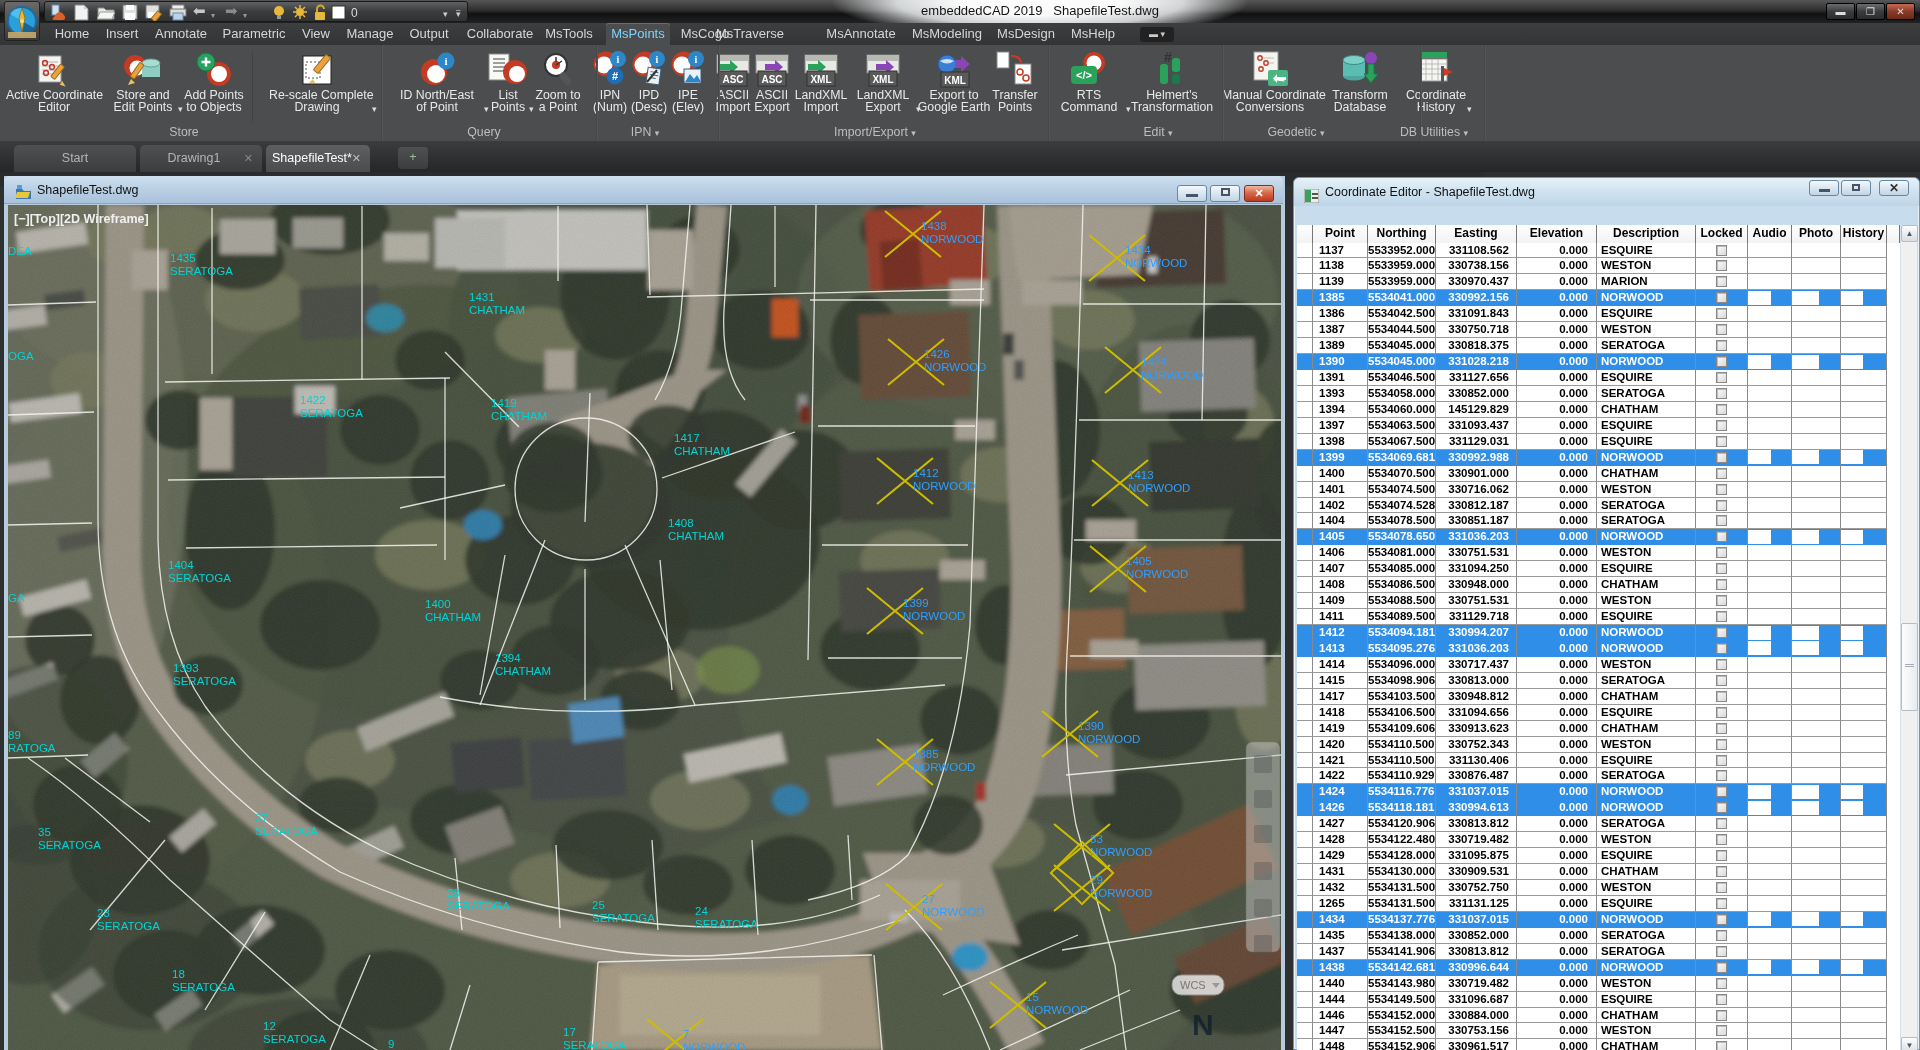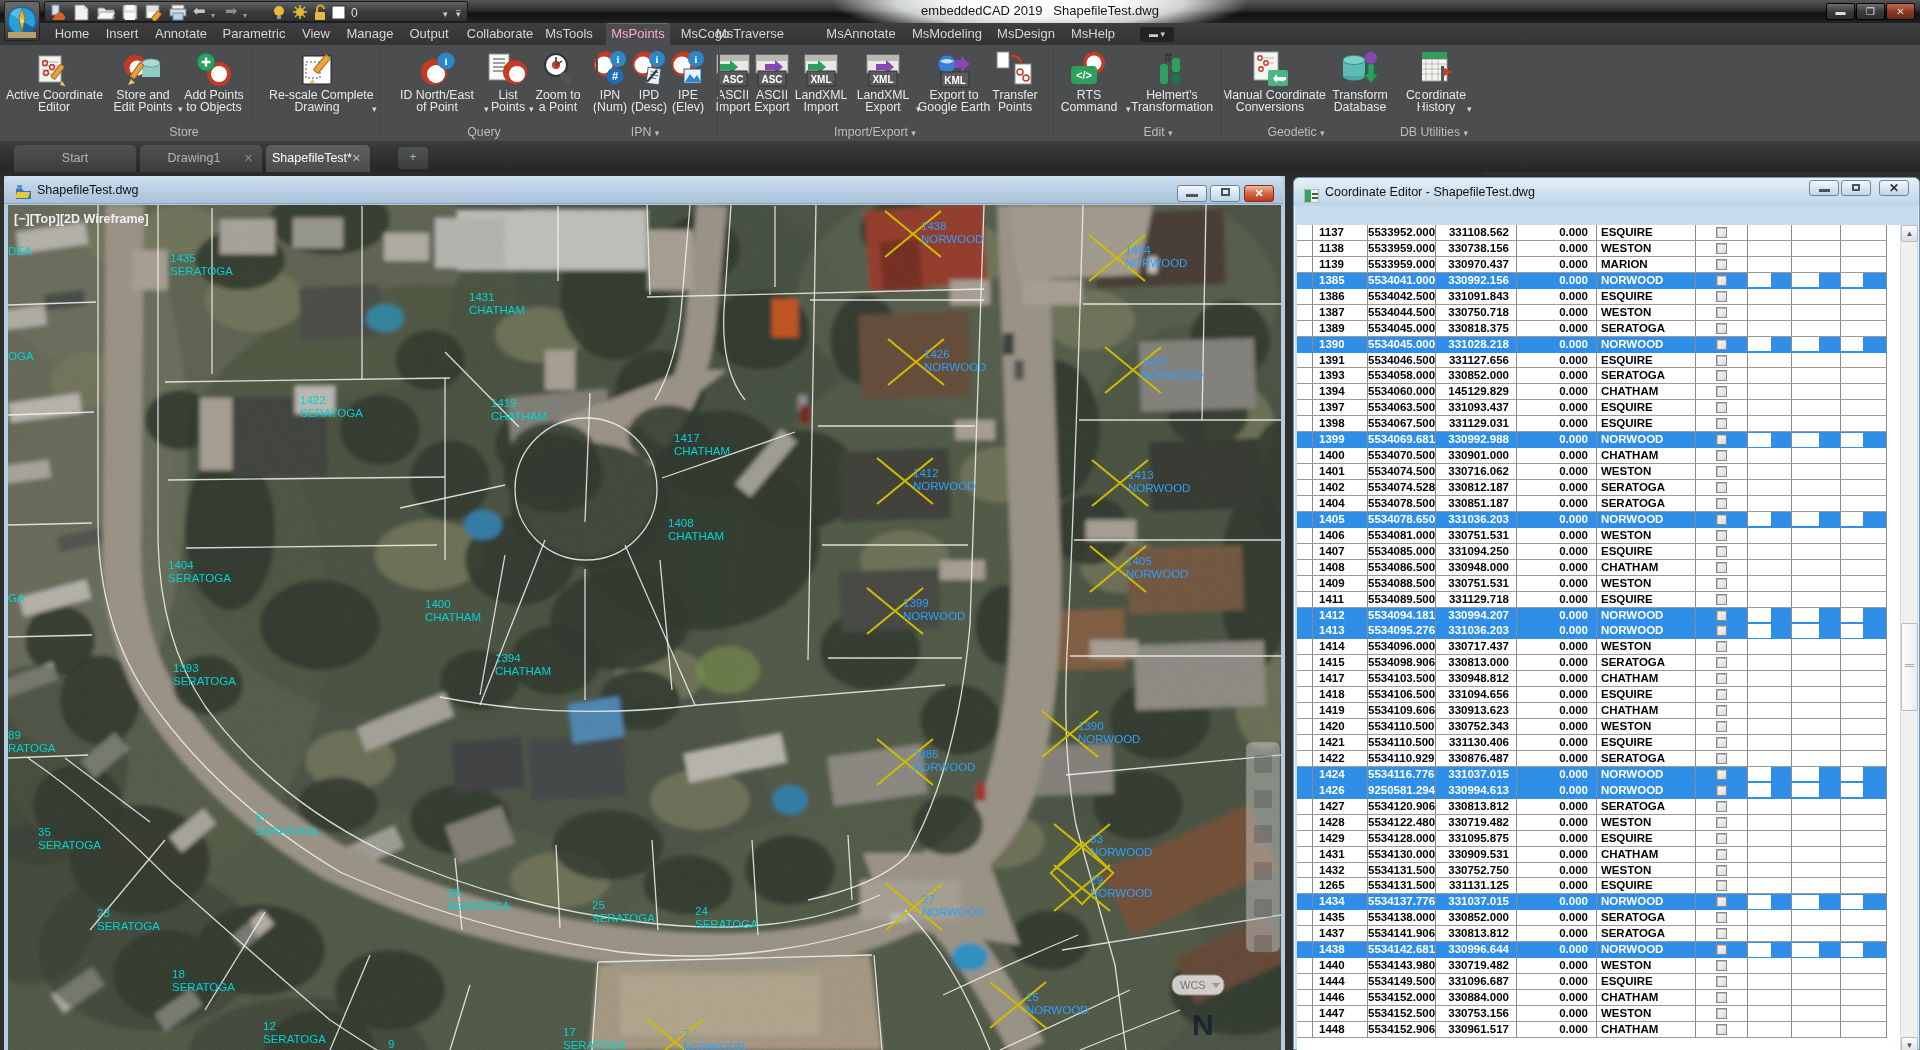--- a/index.html
+++ b/index.html
@@ -9,21 +9,21 @@
 #qat{position:absolute;left:44px;top:1px;width:424px;height:21px;background:linear-gradient(#5f6163,#3a3c3e 50%,#303234);border:1px solid #191919;border-radius:3px}
 .qi{position:absolute;top:2px;font-size:13px;line-height:17px}
 #apptitle{position:absolute;left:830px;top:0;width:420px;height:23px;text-align:center;color:#141414;font-size:13px;line-height:21px;background:radial-gradient(ellipse 62% 190% at 50% 10%,rgba(255,255,255,.98) 30%,rgba(235,238,240,.85) 55%,rgba(220,225,228,0) 80%)}
 #logo{position:absolute;left:4px;top:1px;width:36px;height:40px;background:linear-gradient(#6a6a6a,#3a3a3a);border:1px solid #222;border-radius:3px;z-index:5}
 .winbtns{position:absolute;top:3px;right:5px;height:17px}
 .wb1{display:inline-block;width:29px;height:17px;border:1px solid #000;border-radius:2px;background:linear-gradient(#6a6c6e,#3a3c3e 50%,#2a2c2e);color:#ddd;text-align:center;line-height:15px;font-size:10px;margin-left:1px;vertical-align:top}
 .wb1.close{background:linear-gradient(#c46a52,#8a3a28 50%,#6a2a1a)}
 
 #rtabs{position:absolute;left:0;top:23px;width:1920px;height:22px;background:linear-gradient(#3c3e40,#323436)}
 .rtab{position:absolute;top:0;height:22px;text-align:center;font-size:13px;line-height:22px;color:#d6d6d6}
-.rtab.on{background:#4b4d4f;border-radius:3px 3px 0 0;box-shadow:inset 0 1px 0 #6a6c6e;color:#f9a8d4}
+.rtab.on{background:#4b4d4f;border-radius:3px 3px 0 0;box-shadow:inset 0 1px 0 #6a6c6e;color:#7dd3fc}
 
 #ribbon{position:absolute;left:0;top:45px;width:1920px;height:96px;background:#4b4d4f}
 .rbtn{position:absolute;top:3px;height:76px;text-align:center}
 .ricon{height:40px;display:flex;align-items:flex-end;justify-content:center}
 .rlab{margin-top:1px;font-size:12.3px;line-height:12.2px;color:#e8e8e8;white-space:nowrap}
 .rcaret{position:absolute;top:59px;font-size:9px;color:#ddd}
 .gsep{position:absolute;top:0;width:2px;height:96px;background:linear-gradient(90deg,#3e4042,#5a5c5e)}
 .isep{position:absolute;top:6px;width:1px;height:72px;background:#404244}
 .glab{position:absolute;top:79px;height:17px;font-size:12.3px;color:#bdbdbd;text-align:center;line-height:16px}
 #gstrip{position:absolute;left:0;top:124px;width:1484px;height:17px;background:rgba(0,0,0,0.08);border-top:1px solid #434547}
@@ -805,20 +805,33 @@
             <rect x="1" y="1" width="6" height="12" fill="#3aa060"></rect>
             <rect x="8" y="4" width="6" height="2" fill="#555"></rect>
             <rect x="8" y="8" width="6" height="2" fill="#555"></rect>
           </svg></span>
 <span style="position:absolute;left:31px">Coordinate Editor - ShapefileTest.dwg</span>
 <span class="dwb" style="right:80px;top:2px;height:16px"><span style="display:inline-block;width:11px;height:3px;background:#456;vertical-align:bottom;margin-bottom:3px"></span></span>
 <span class="dwb" style="right:48px;top:2px;height:16px"><span style="display:inline-block;width:8px;height:7px;border:2px solid #456;margin-top:2px"></span></span>
 <span class="dwb" style="right:10px;top:2px;height:16px;font-size:12px;font-weight:bold;color:#333;line-height:14px">✕</span>
       </div>
   <div id="ctable">
+    <div id="thead">
+          <div class="hc" style="left:0px;width:16px"></div>
+          <div class="hc" style="left:16px;width:55px">Point</div>
+          <div class="hc" style="left:71px;width:68px">Northing</div>
+          <div class="hc" style="left:139px;width:81px">Easting</div>
+          <div class="hc" style="left:220px;width:80px">Elevation</div>
+          <div class="hc" style="left:300px;width:99px">Description</div>
+          <div class="hc" style="left:399px;width:52px">Locked</div>
+          <div class="hc" style="left:451px;width:44px">Audio</div>
+          <div class="hc" style="left:495px;width:49px">Photo</div>
+          <div class="hc" style="left:544px;width:46px">History</div>
+          <div class="hc" style="left:590px;width:13px"></div>
+        </div>
     <div class="r">
           <div class="c c0"></div>
           <div class="c c1">1137</div>
           <div class="c c2">5533952.000</div>
           <div class="c c3">331108.562</div>
           <div class="c c4">0.000</div>
           <div class="c c5">ESQUIRE</div>
           <div class="c c6"><span class="cb"></span></div>
           <div class="c c7"></div>
           <div class="c c8"></div>
@@ -1270,21 +1283,21 @@
           <div class="c c8">
             <span class="wb" style="width:27px"></span>
           </div>
           <div class="c c9">
             <span class="wb" style="width:22px"></span>
           </div>
         </div>
 <div class="r sel">
           <div class="c c0"></div>
           <div class="c c1">1426</div>
-          <div class="c c2">9250581.294</div>
+          <div class="c c2">5534118.181</div>
           <div class="c c3">330994.613</div>
           <div class="c c4">0.000</div>
           <div class="c c5">NORWOOD</div>
           <div class="c c6"><span class="cb"></span></div>
           <div class="c c7">
             <span class="wb" style="width:23px"></span>
           </div>
           <div class="c c8">
             <span class="wb" style="width:27px"></span>
           </div>

